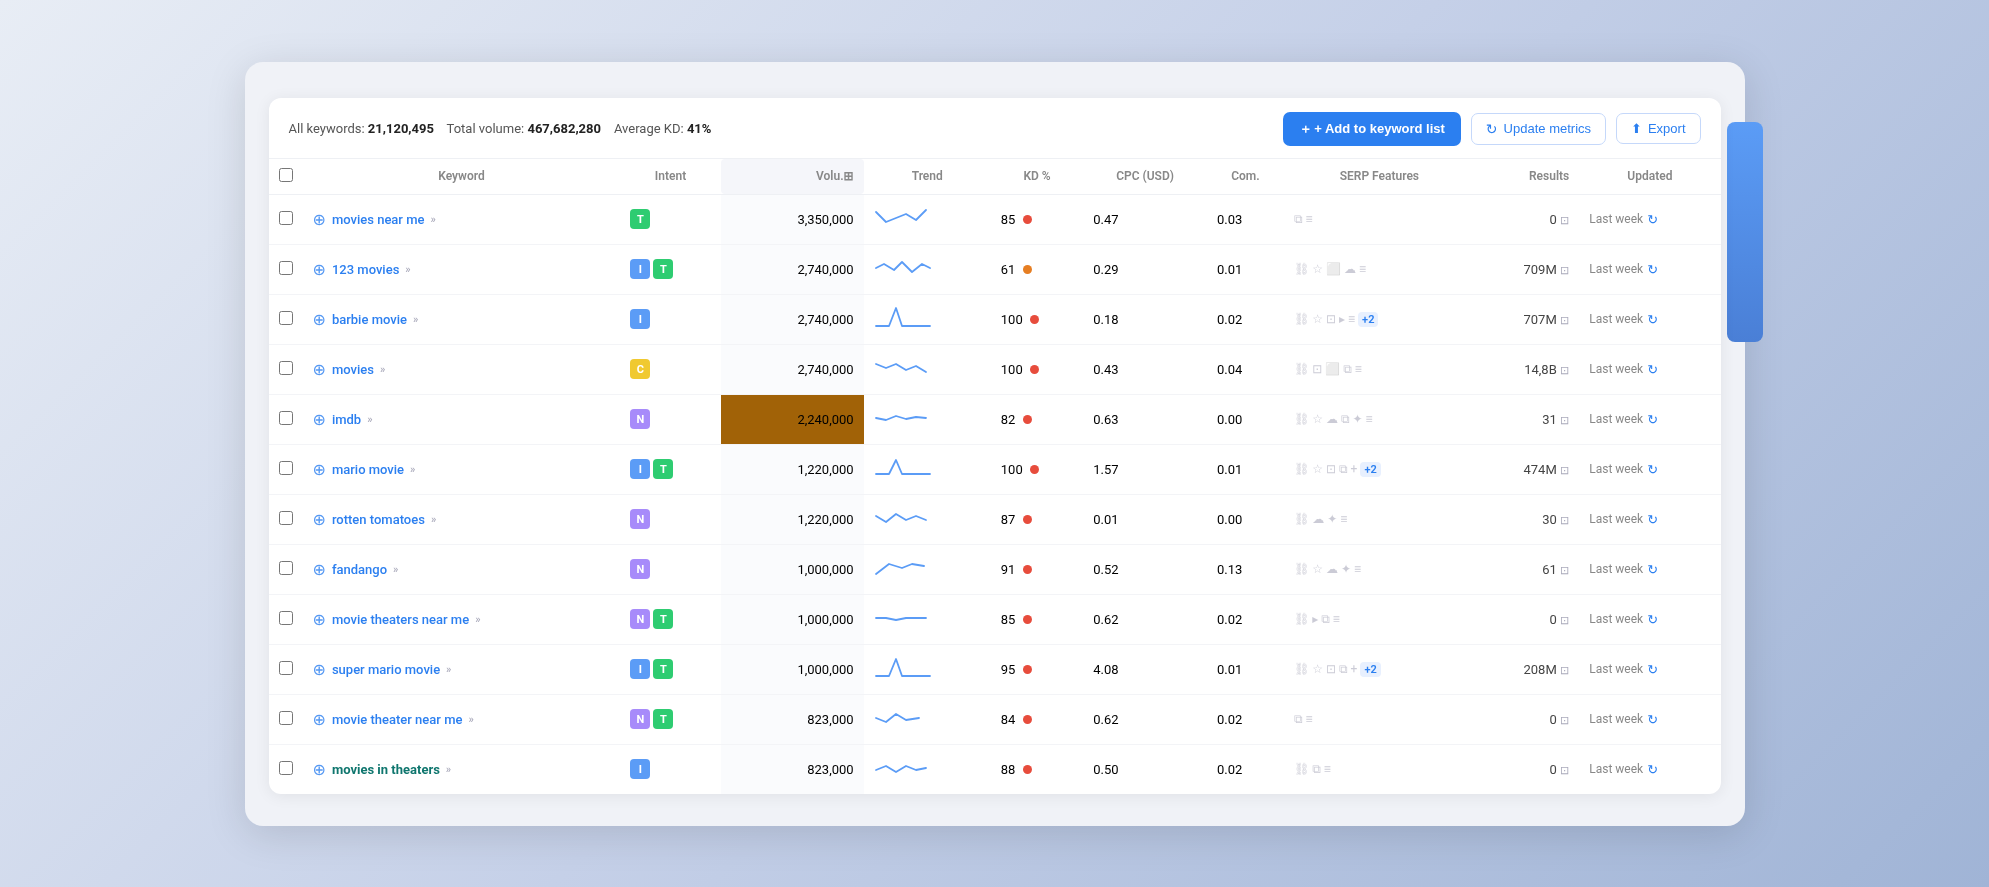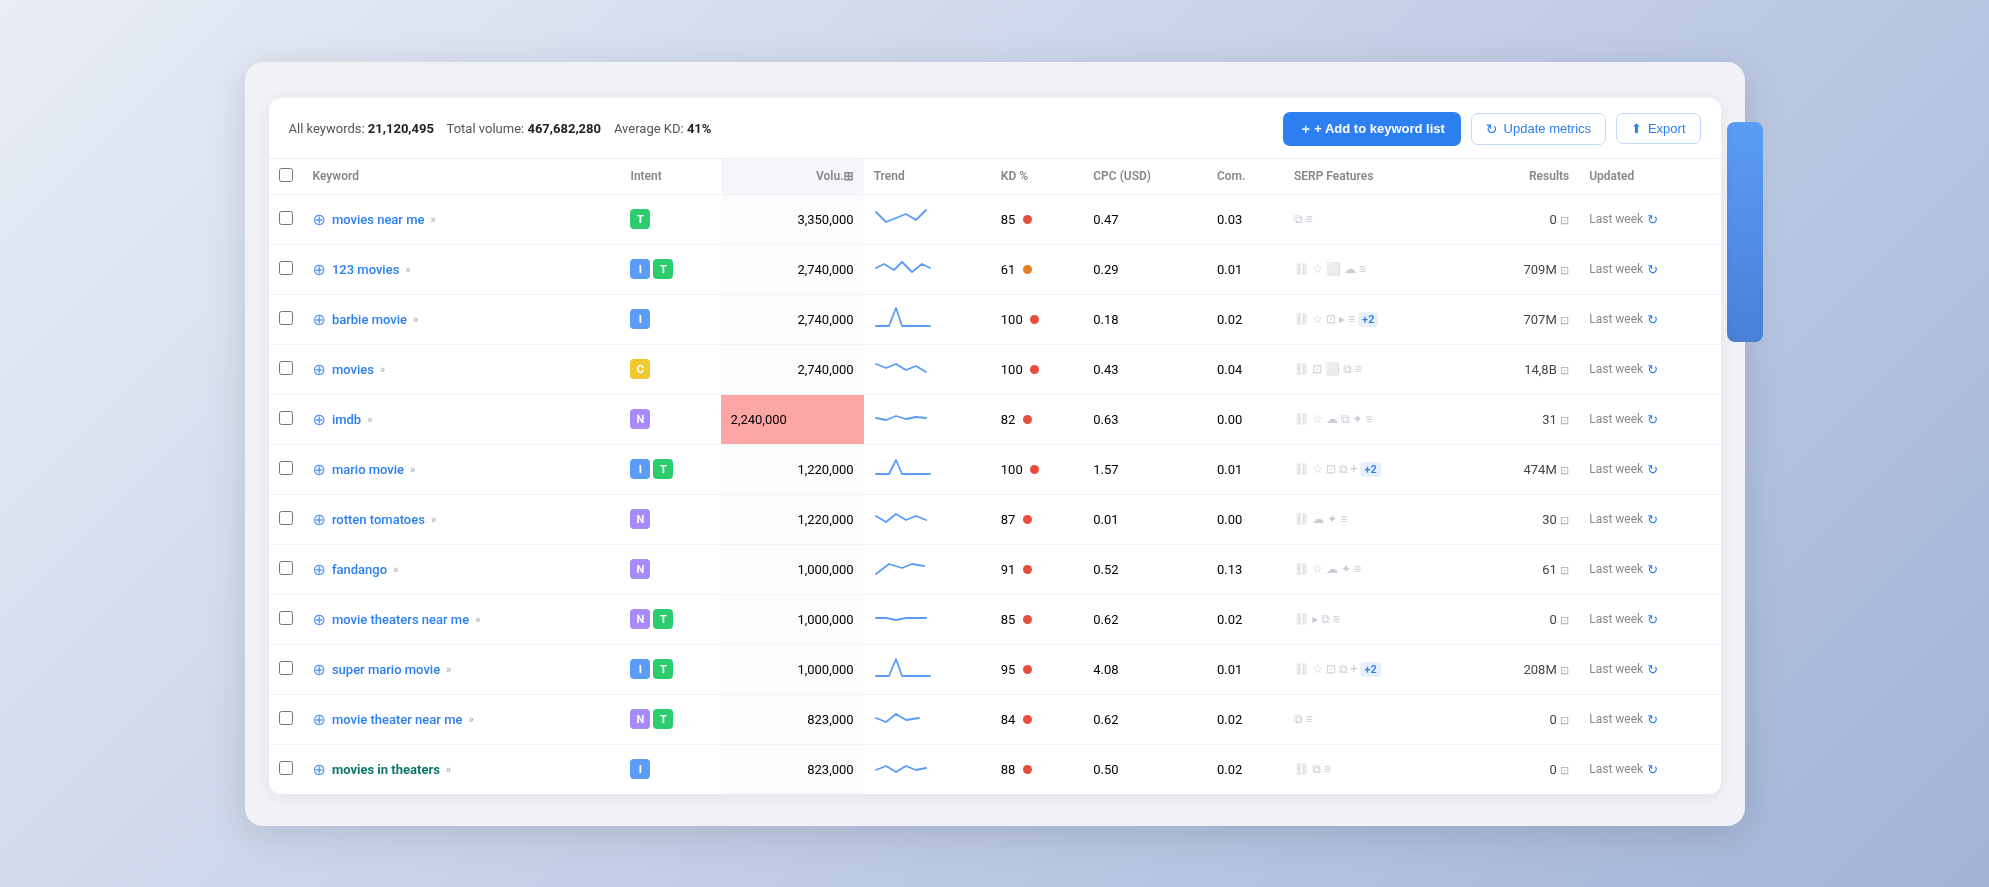--- a/index.html
+++ b/index.html
@@ -90,21 +90,21 @@
       border-collapse: collapse;
     }
     thead tr {
       border-bottom: 1.5px solid #eef0f4;
     }
     th {
       font-size: 12px;
       font-weight: 600;
       color: #888;
       padding: 9px 10px;
-      text-align: left;
+      text-align: center;
       white-space: nowrap;
       background: #fff;
     }
     th.vol-col {
       background: #f5f6fa;
       border-radius: 4px;
     }
     td {
       padding: 9px 10px;
       border-bottom: 1px solid #f3f4f7;
@@ -459,21 +459,21 @@
         <span class="add-icon" style="color:#2b7ff0;font-size:16px;">⊕</span>
         <a href="#" style="color:#2b7ff0;text-decoration:none;font-weight:500;">imdb</a>
         <span class="arrows" style="color:#aab;">»</span>
       </div>
     </td>
     <td>
       <div class="intent-group">
                   <span class="intent-badge intent-N">N</span>
                 </div>
     </td>
-    <td class="num" style="background:#fca5a5;">2,240,000</td>
+    <td class="num" style="text-align:right; background:#a16207;">2,240,000</td>
     <td><svg width="60" height="28" viewBox="0 0 60 28" fill="none" xmlns="http://www.w3.org/2000/svg">
     <path d="M2,14 L12,16 L22,12 L32,15 L42,13 L52,14" stroke="#5b9cf6" stroke-width="1.8" fill="none" stroke-linecap="round" stroke-linejoin="round"></path>
   </svg></td>
     <td>
       <span class="num">82</span>
       <span class="kd-dot dot-red"></span>
     </td>
     <td class="num">0.63</td>
     <td class="num">0.00</td>
     <td>

